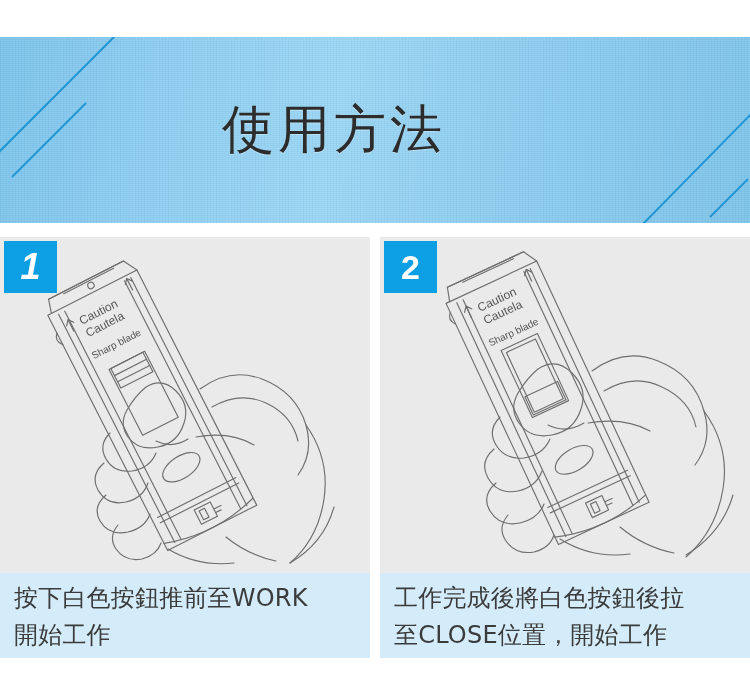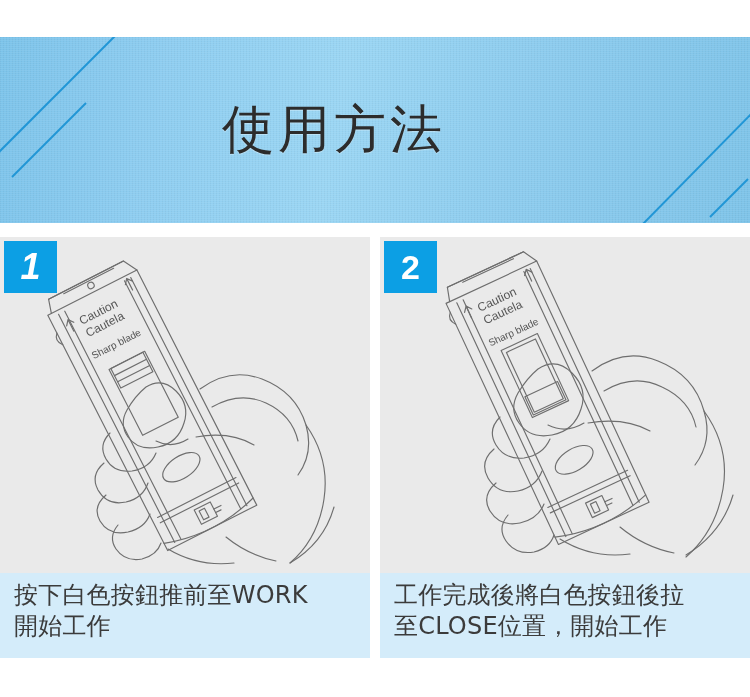--- a/index.html
+++ b/index.html
@@ -118,21 +118,21 @@
     height: 336px;
   }
   .step-caption {
     width: 370px;
     height: 85px;
     background: #d4ecfa;
     box-sizing: border-box;
     padding: 7px 6px 7px 14px;
     color: #3b3b3b;
     font-size: 24px;
-    line-height: 31px;
+    line-height: 37px;
     letter-spacing: .2px;
     font-family: "DejaVu Sans", "Liberation Sans", sans-serif;
     white-space: pre-line;
   }
 </style>
 </head>
 <body>
 
 <div class="banner">
   <div class="banner-noise"></div>

